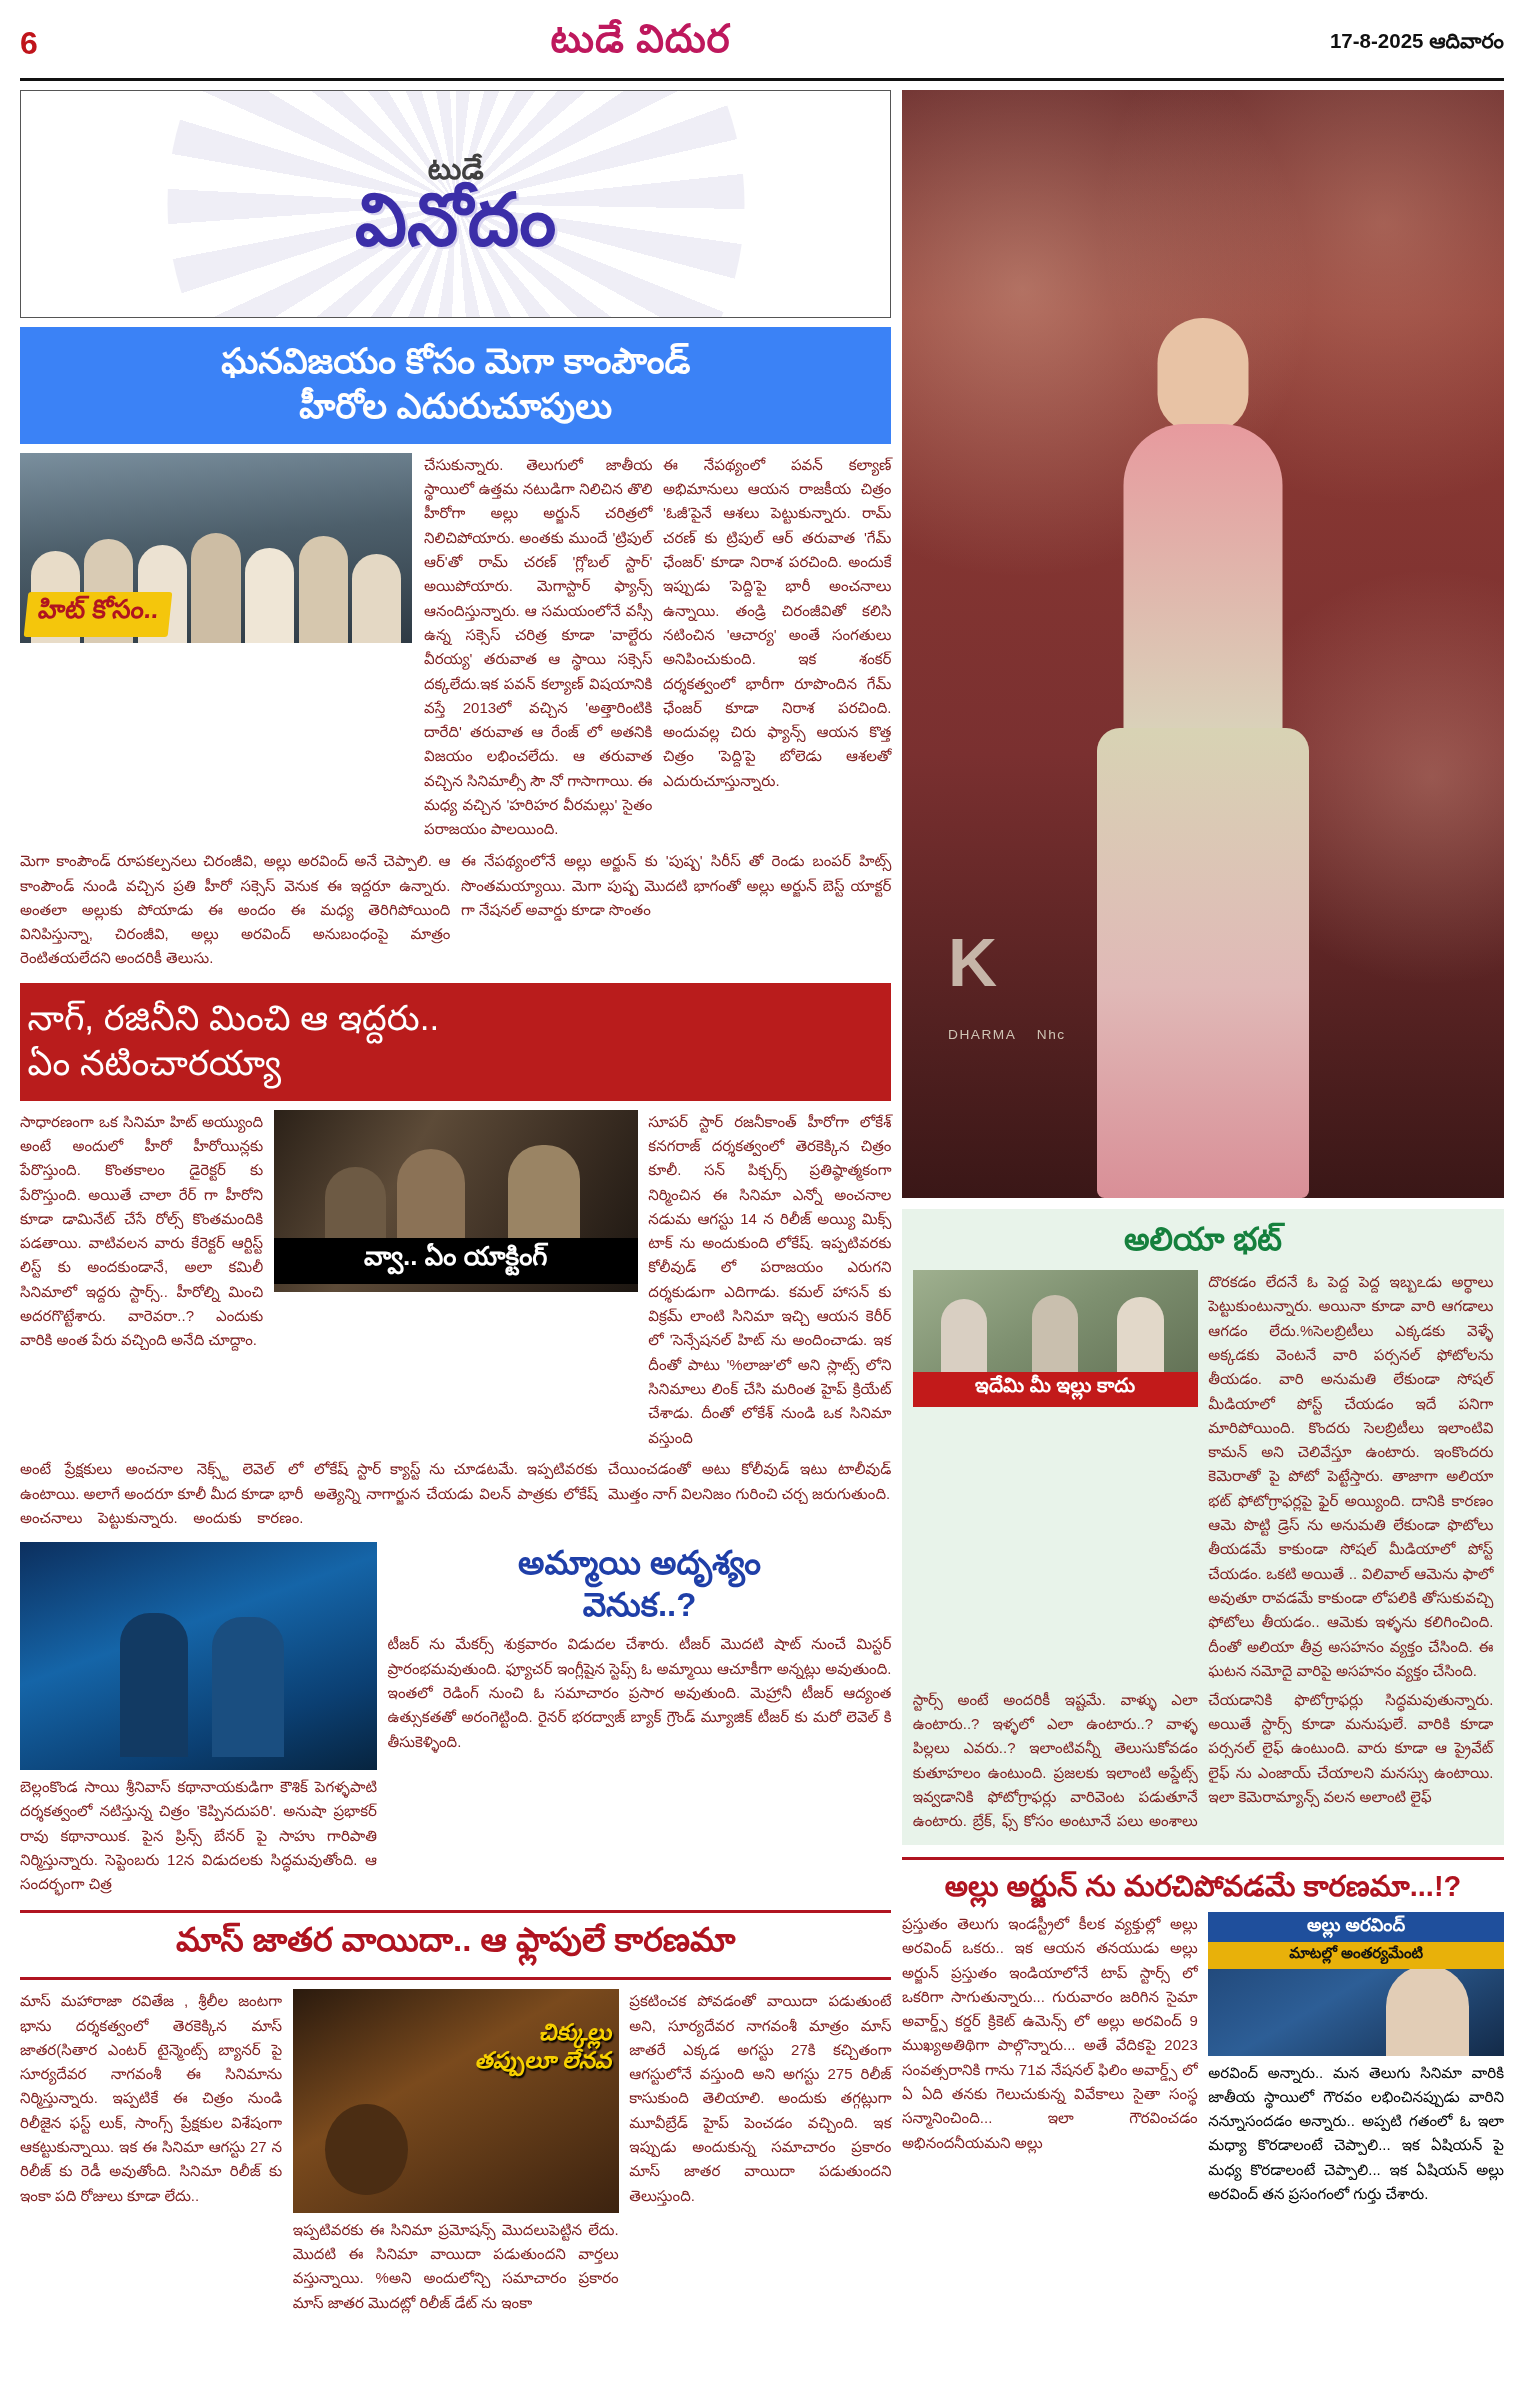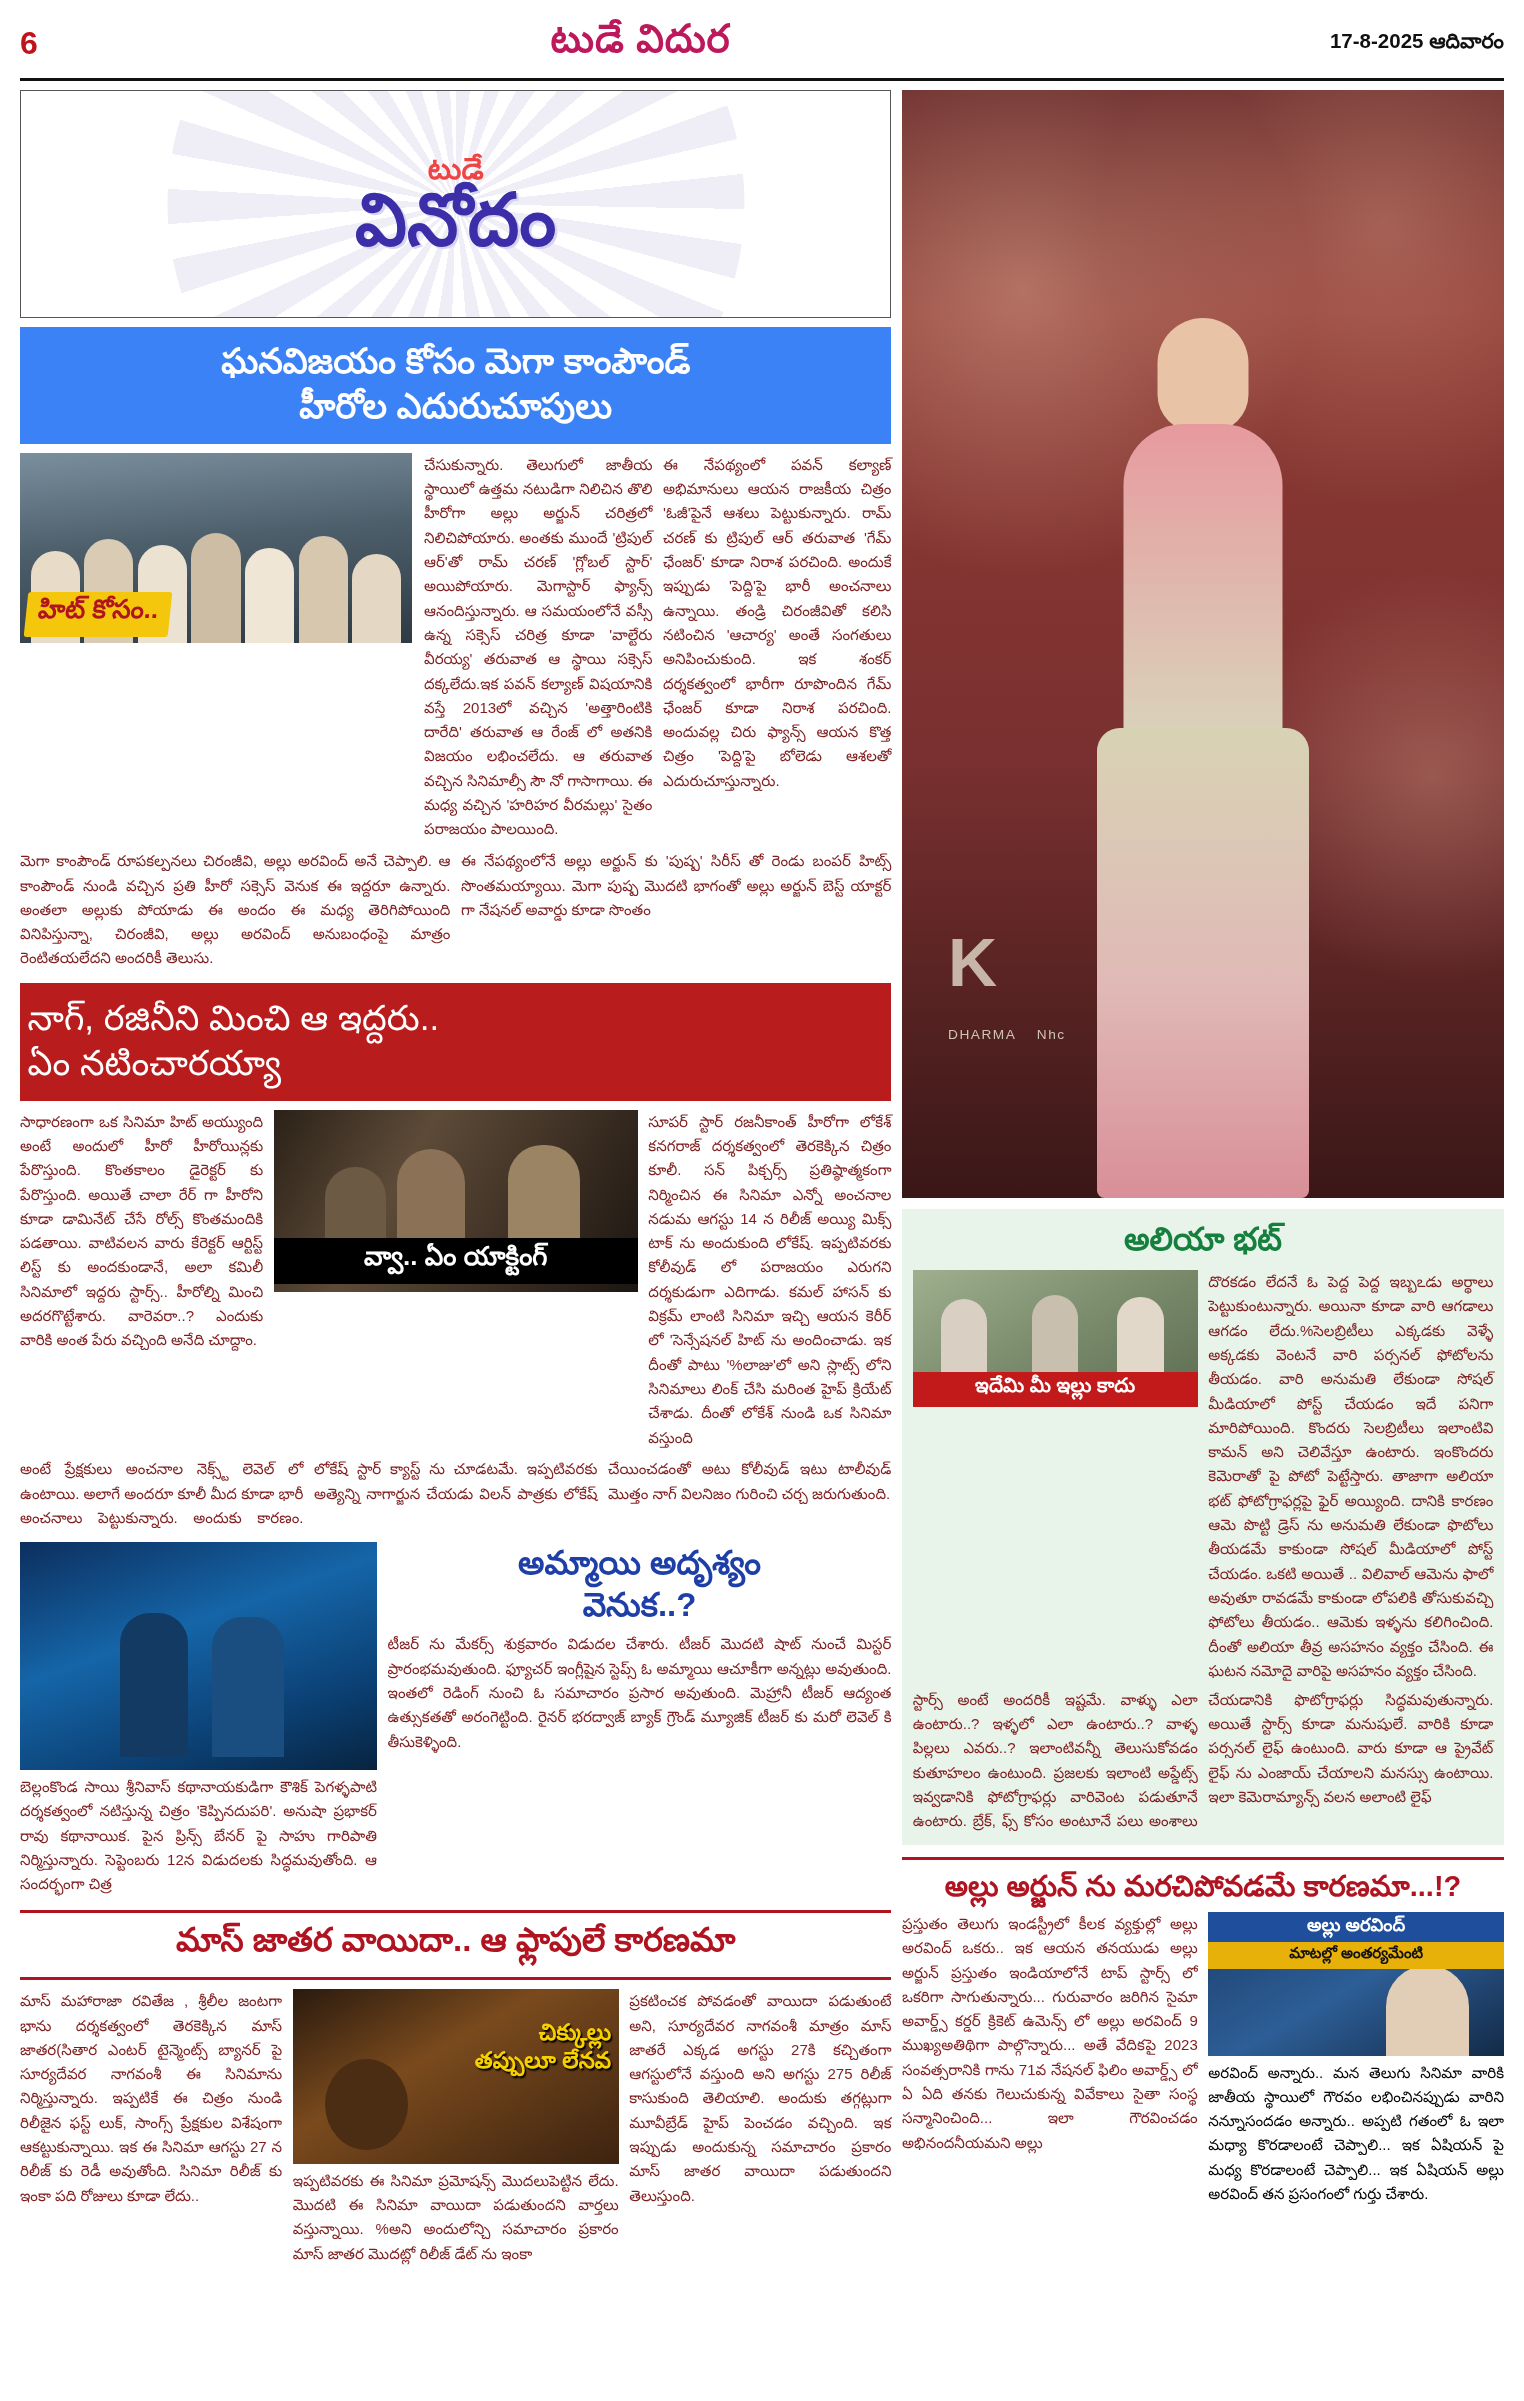--- a/index.html
+++ b/index.html
@@ -74,21 +74,21 @@
     transform: translate(-50%,-50%);
     background: repeating-conic-gradient(#efeef6 0deg 7deg, #ffffff 7deg 14deg);
     border-radius: 50%;
   }
   .vinodam-text {
     position: relative;
     text-align: center;
     line-height: 0.95;
   }
   .vinodam-small {
-    font-size: 30px; font-weight: bold; color: #ef4444;
+    font-size: 30px; font-weight: bold; color: #404040;
     display:block; margin-bottom: 1.5px;
   }
   .vinodam-big {
     font-size: 73px; font-weight: bold;
     color: #3b2ea8;
     display:block;
     text-shadow: 2.3px 2.3px 0 #d8d4ef;
   }
 
   
@@ -218,22 +218,23 @@
     text-align: center;
     padding: 7.6px 4.6px 10.6px 4.6px;
     color: #b01420;
     font-size: 33px;
     font-weight: bold;
   }
   .article4 { display:flex; gap:10.6px; margin-top:9px; }
   .a4-col { flex:1; }
   .a4-mid { width: 326px; }
   .photo-jathara {
-    height: 175px;
+    height: 224px;
     background: linear-gradient(150deg,#2a1a0e 0%, #7a4a1d 40%, #3c2310 100%);
+    font-style: italic;
   }
   .caption-yellow-center {
     position:absolute; right:7.6px; top:30px;
     color:#f7d000; font-weight:bold; font-size:23px;
     text-align:right; line-height:1.2;
     text-shadow: 1.5px 1.5px 1.5px #000;
   }
 
   
   .alia-photo {

